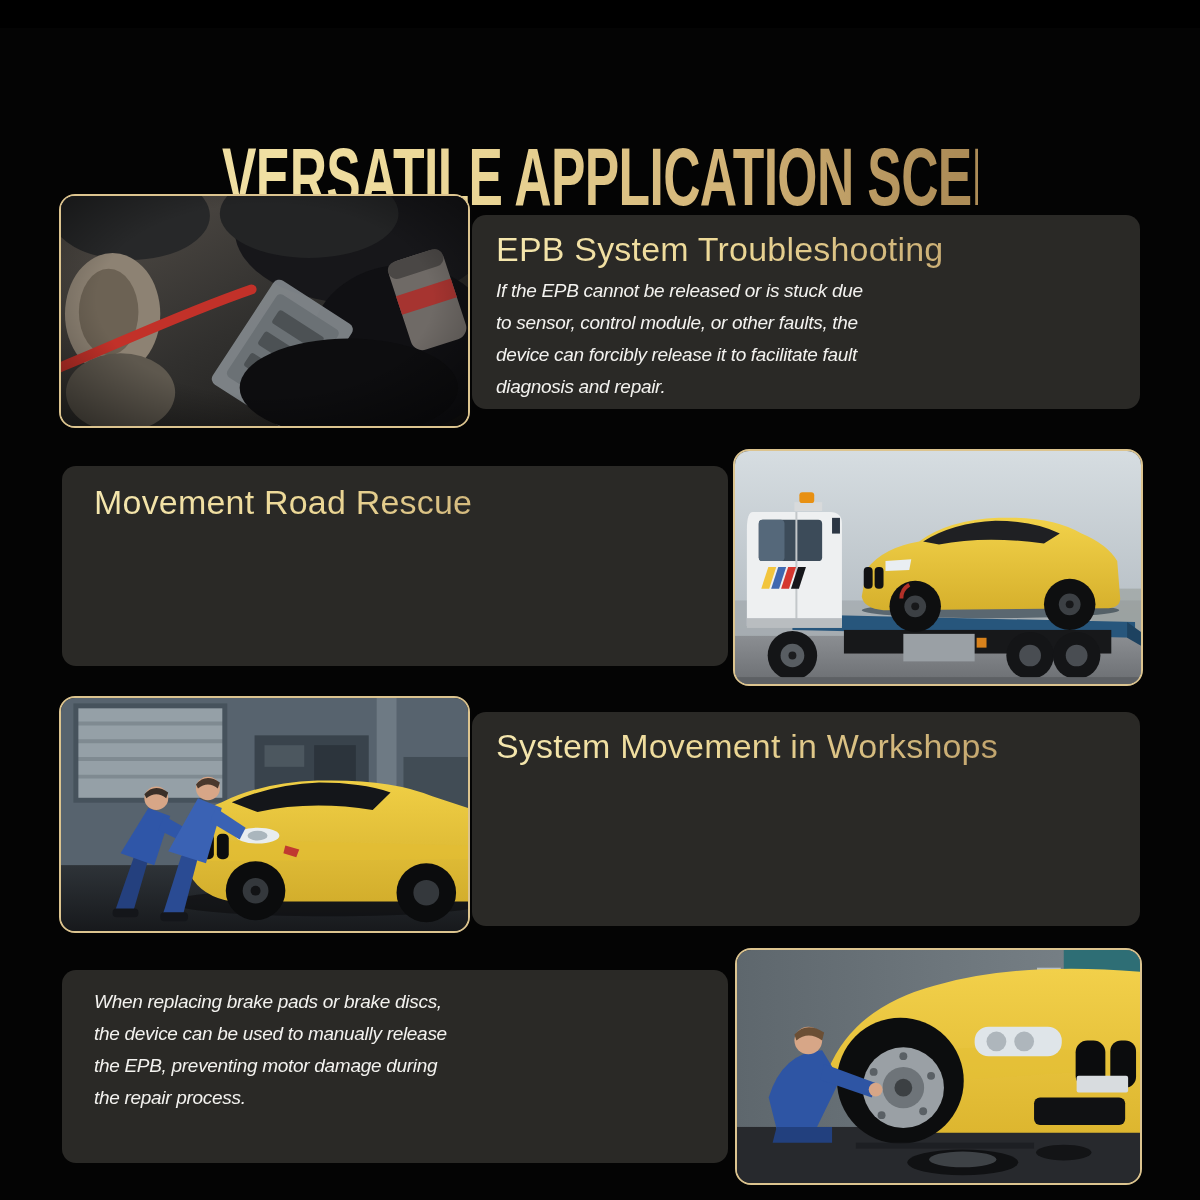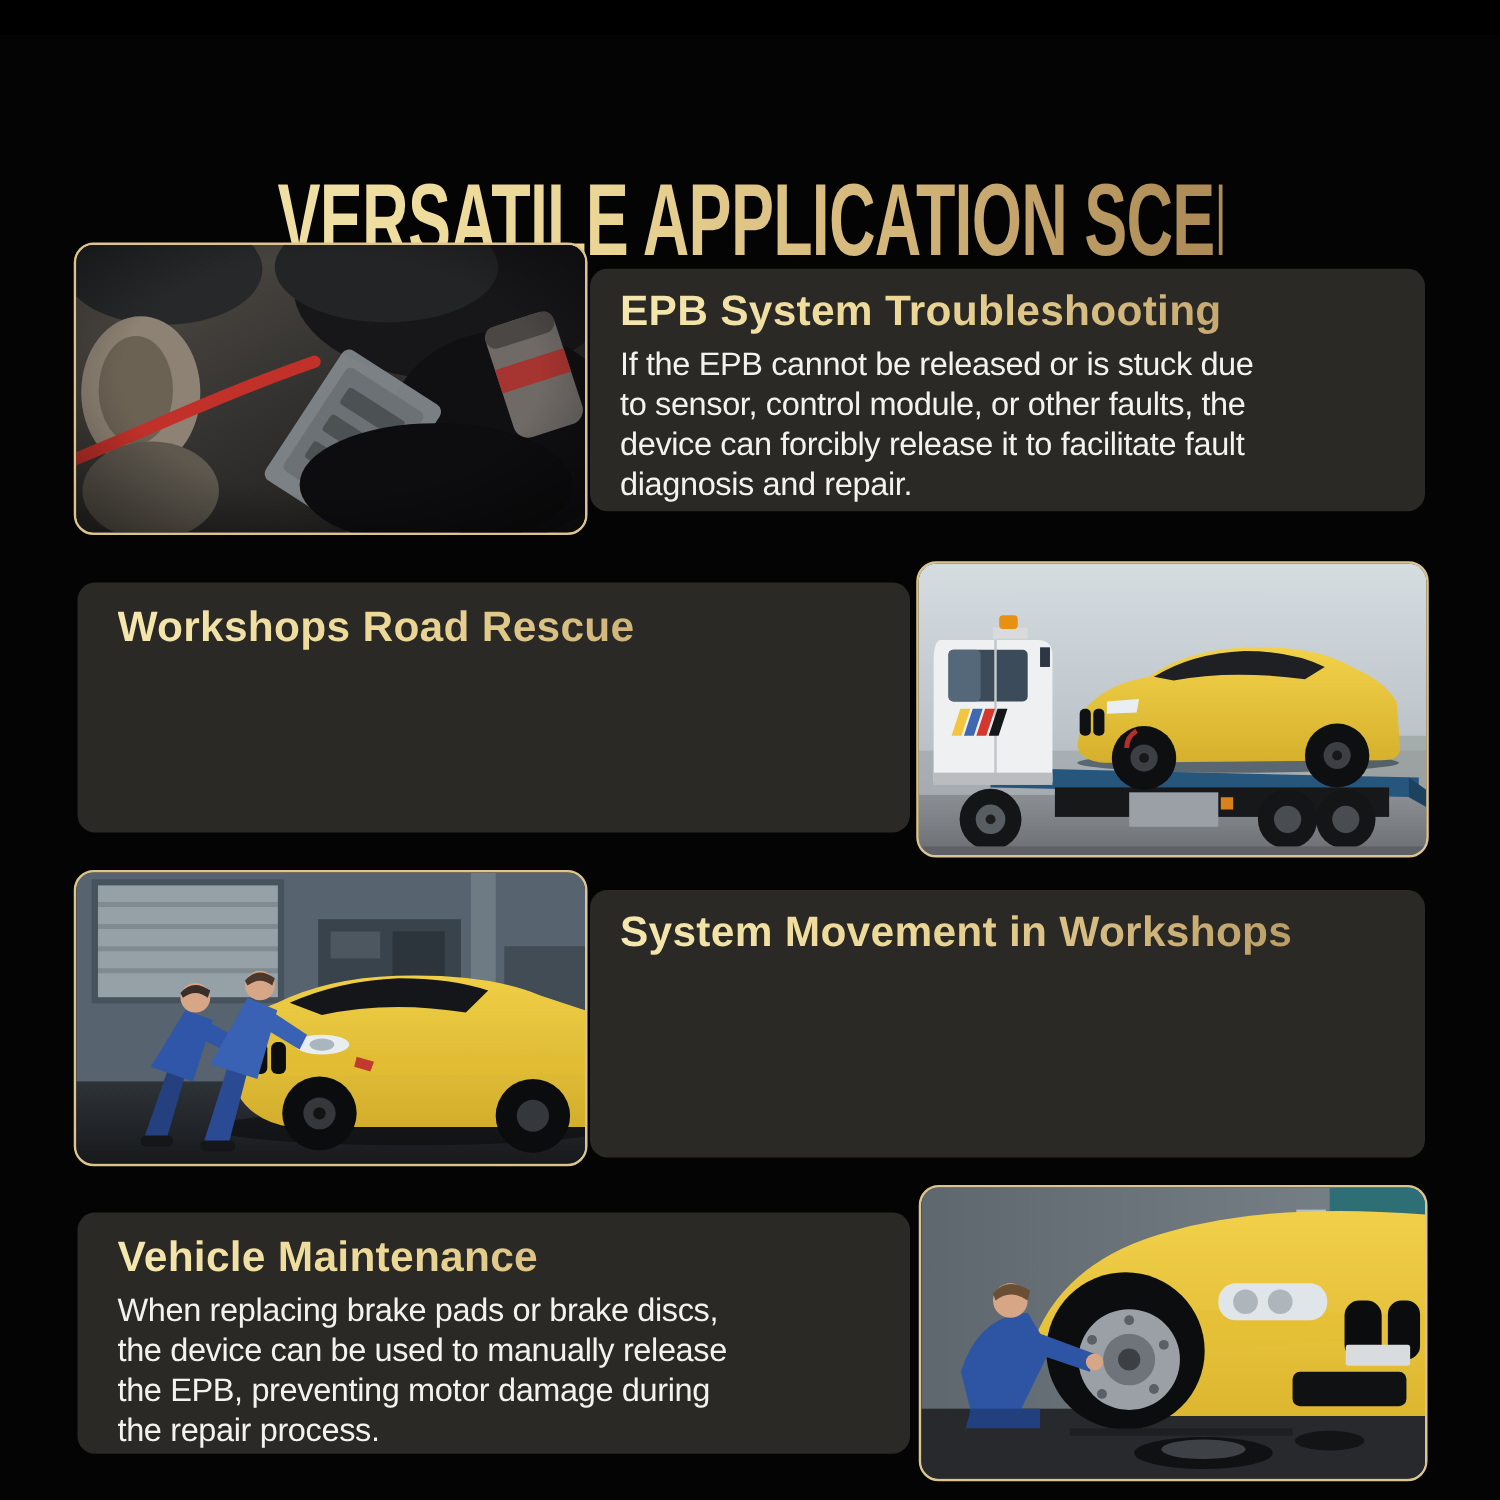--- a/index.html
+++ b/index.html
@@ -14,27 +14,28 @@
     background:linear-gradient(90deg,#f0dfa2 8%,#ead595 35%,#d1b276 68%,#ad8c57 97%);
     -webkit-background-clip:text;background-clip:text;color:transparent;
   }
   .card{
     position:absolute;background:#2a2926;border-radius:14px;box-sizing:border-box;
     overflow:hidden;
   }
   .card.right{padding:14px 24px;}
   .card.left{padding:16px 32px;}
   .card h2{
-    margin:0 0 6px 0;font-size:34px;line-height:40px;font-weight:bold;letter-spacing:0.2px;
+    margin:0 0 6px 0;font-size:34px;line-height:40px;font-weight:normal;letter-spacing:0.2px;
     background:linear-gradient(90deg,#f5e7ae 0%,#ecd795 38%,#c9ac73 75%,#a78c5b 100%);
     -webkit-background-clip:text;background-clip:text;color:transparent;
   }
   .card p{
-    margin:0;font-size:26px;line-height:32px;color:#f3f2ef;letter-spacing:-0.3px;
+    margin:0;font-size:19px;line-height:32px;color:#f3f2ef;letter-spacing:-0.3px;
     white-space:pre-line;
+    font-style:italic;
   }
   .photo{
     position:absolute;border:2px solid #dcc48f;border-radius:16px;overflow:hidden;
     background:#20201f;box-sizing:border-box;
   }
   .photo svg{display:block;width:100%;height:100%;}
   
   #photo-1{left:59px;top:166px;width:411px;height:234px;}
   #card-1 {left:472px;top:187px;width:668px;height:194px;}
   #card-2 {left:62px;top:438px;width:666px;height:200px;}
@@ -92,21 +93,21 @@
 
   <div class="card right" id="card-1">
     <h2>EPB System Troubleshooting</h2>
     <p>If the EPB cannot be released or is stuck due
 to sensor, control module, or other faults, the
 device can forcibly release it to facilitate fault
 diagnosis and repair.</p>
   </div>
 
   <div class="card left" id="card-2">
-    <h2>Workshops Road Rescue</h2>
+    <h2>Movement Road Rescue</h2>
   </div>
 
   <div class="photo" id="photo-2">
     <svg viewBox="0 0 410 237" preserveAspectRatio="none">
       <defs>
         <linearGradient id="sky2" x1="0" y1="0" x2="0" y2="1">
           <stop offset="0" stop-color="#d6dde1"></stop>
             <stop offset="0.7" stop-color="#b7bfc5"></stop>
             <stop offset="1" stop-color="#a8aeb3"></stop>
         </linearGradient>
@@ -235,21 +236,20 @@
         <rect x="100" y="218" width="28" height="9" rx="4" fill="#14161a"></rect>
       </g>
     </svg>
   </div>
 
   <div class="card right" id="card-3">
     <h2>System Movement in Workshops</h2>
   </div>
 
   <div class="card left" id="card-4">
-    <h2>Vehicle Maintenance</h2>
     <p>When replacing brake pads or brake discs,
 the device can be used to manually release
 the EPB, preventing motor damage during
 the repair process.</p>
   </div>
 
   <div class="photo" id="photo-4">
     <svg viewBox="0 0 407 237" preserveAspectRatio="none">
       <defs>
         <linearGradient id="wall4" x1="0" y1="0" x2="1" y2="0">

